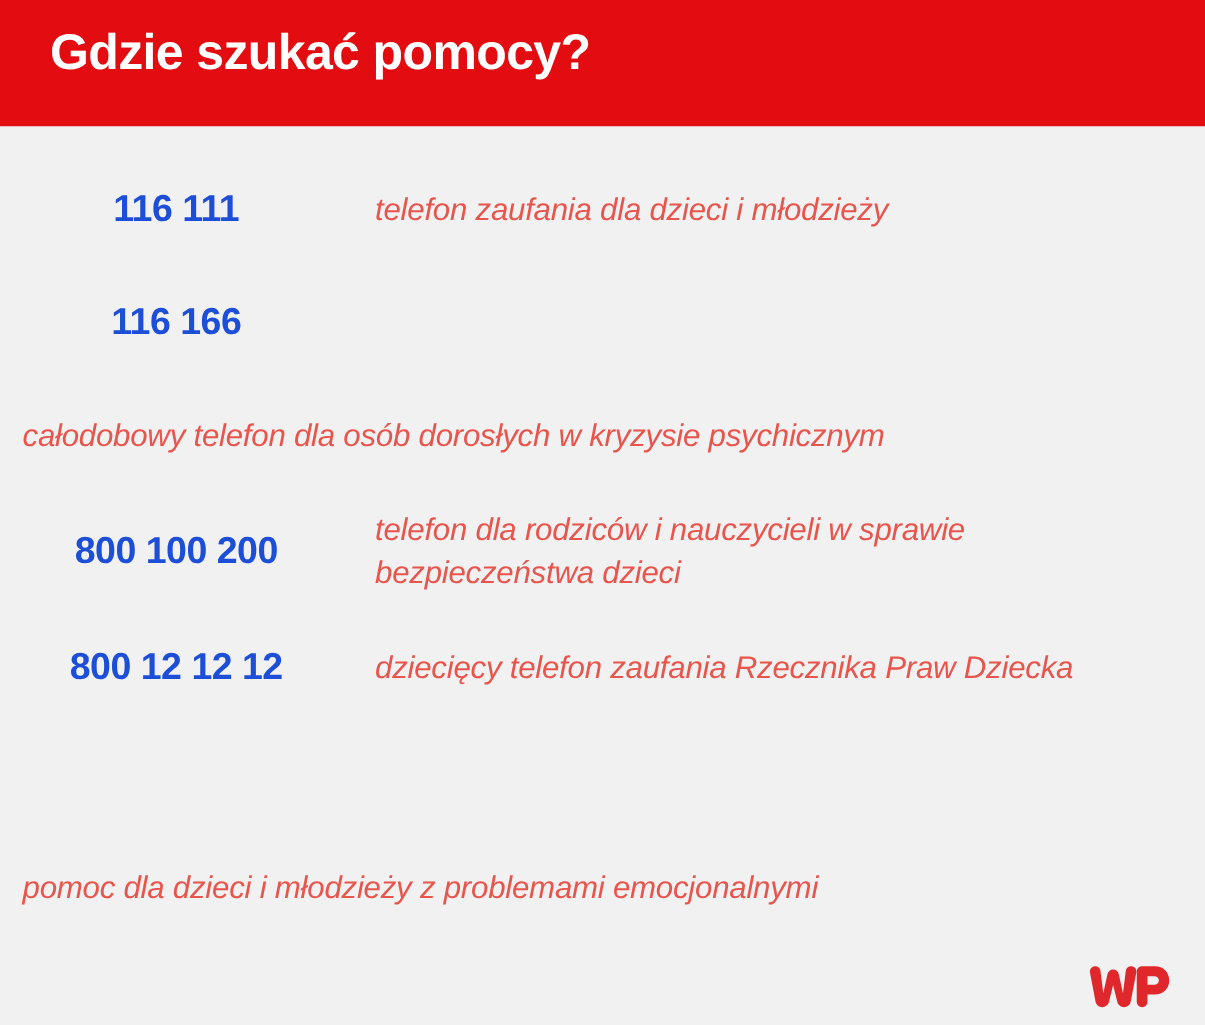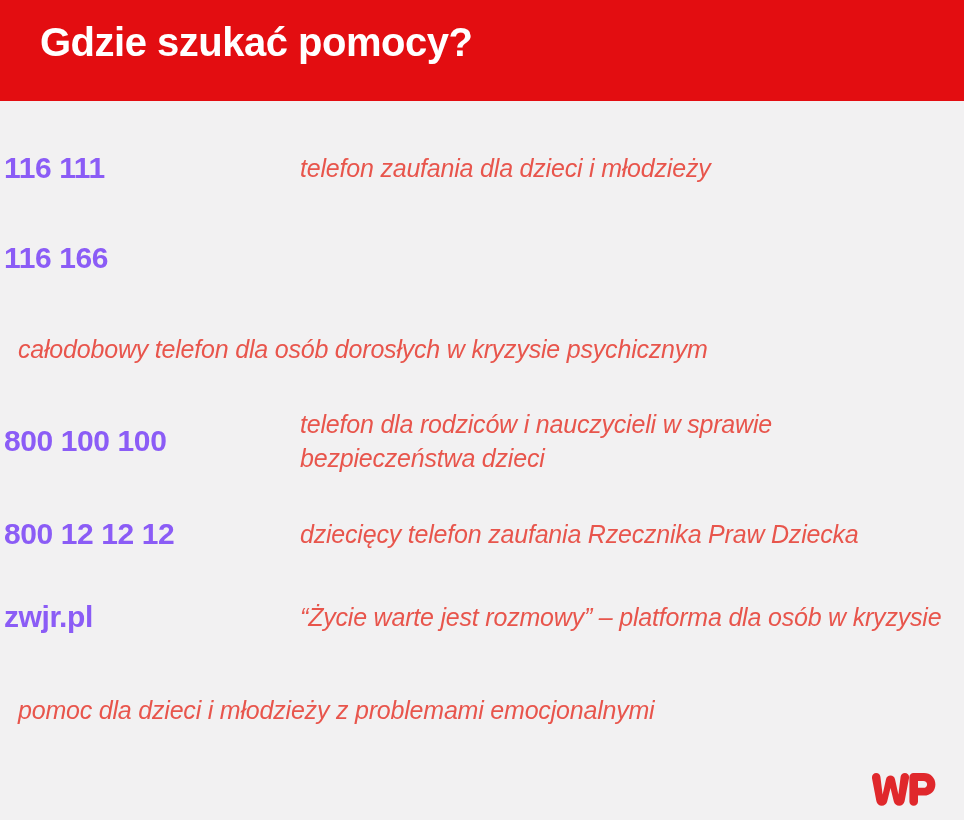--- a/index.html
+++ b/index.html
@@ -62,22 +62,22 @@
     left: 0;
     width: 964px;
     display: flex;
     align-items: center;
     box-sizing: border-box;
   }
 
   .contact-number {
     flex: 0 0 282px;
     width: 282px;
-    text-align: left;
-    color: #8b5cf6;
+    text-align: center;
+    color: #1d4ed8;
     font-size: 30px;
     line-height: 36px;
     font-weight: 700;
     letter-spacing: -0.4px;
     white-space: nowrap;
     box-sizing: border-box;
     padding: 0 4px;
   }
 
   .contact-desc {
@@ -147,33 +147,29 @@
 
     <div class="contact-row row-1" data-lines="1">
       <div class="contact-number">116 166</div>
     </div>
 
     <div class="contact-row row-2" data-lines="2">
       <div class="contact-desc">całodobowy telefon dla osób dorosłych w kryzysie psychicznym</div>
     </div>
 
     <div class="contact-row row-3" data-lines="2">
-      <div class="contact-number">800 100 100</div>
+      <div class="contact-number">800 100 200</div>
       <div class="contact-desc">telefon dla rodziców i nauczycieli w sprawie bezpieczeństwa dzieci</div>
     </div>
 
     <div class="contact-row row-4" data-lines="1">
       <div class="contact-number">800 12 12 12</div>
       <div class="contact-desc">dziecięcy telefon zaufania Rzecznika Praw Dziecka</div>
     </div>
 
-    <div class="contact-row row-5" data-lines="2">
-      <div class="contact-number">zwjr.pl</div>
-      <div class="contact-desc">“Życie warte jest rozmowy” – platforma dla osób w kryzysie</div>
-    </div>
 
     <div class="contact-row row-6" data-lines="2">
       <div class="contact-desc">pomoc dla dzieci i młodzieży z problemami emocjonalnymi</div>
     </div>
 
   </div>
 
   <div class="footer">
     <div class="wp-logo">
       <svg viewBox="0 0 72 44" xmlns="http://www.w3.org/2000/svg" aria-hidden="true">

